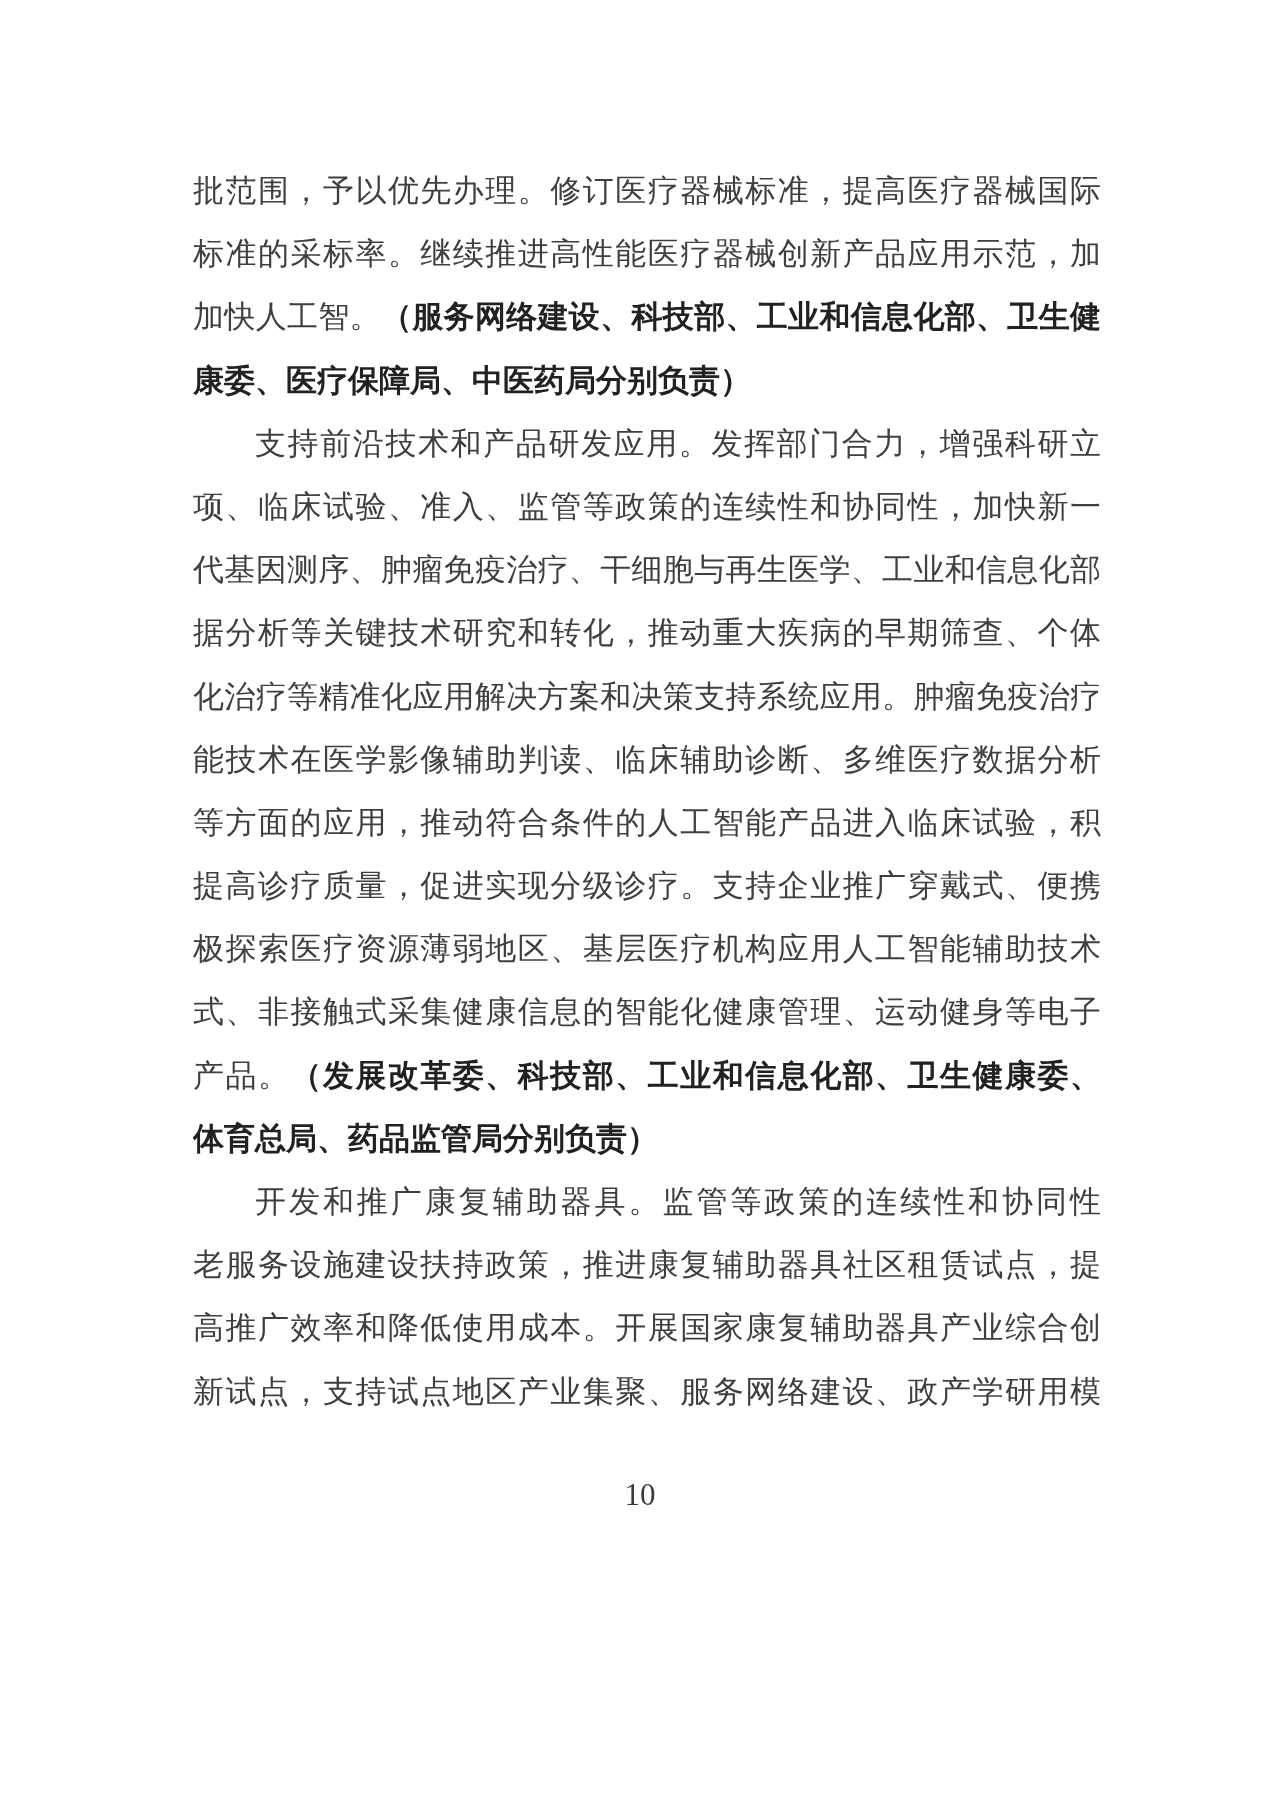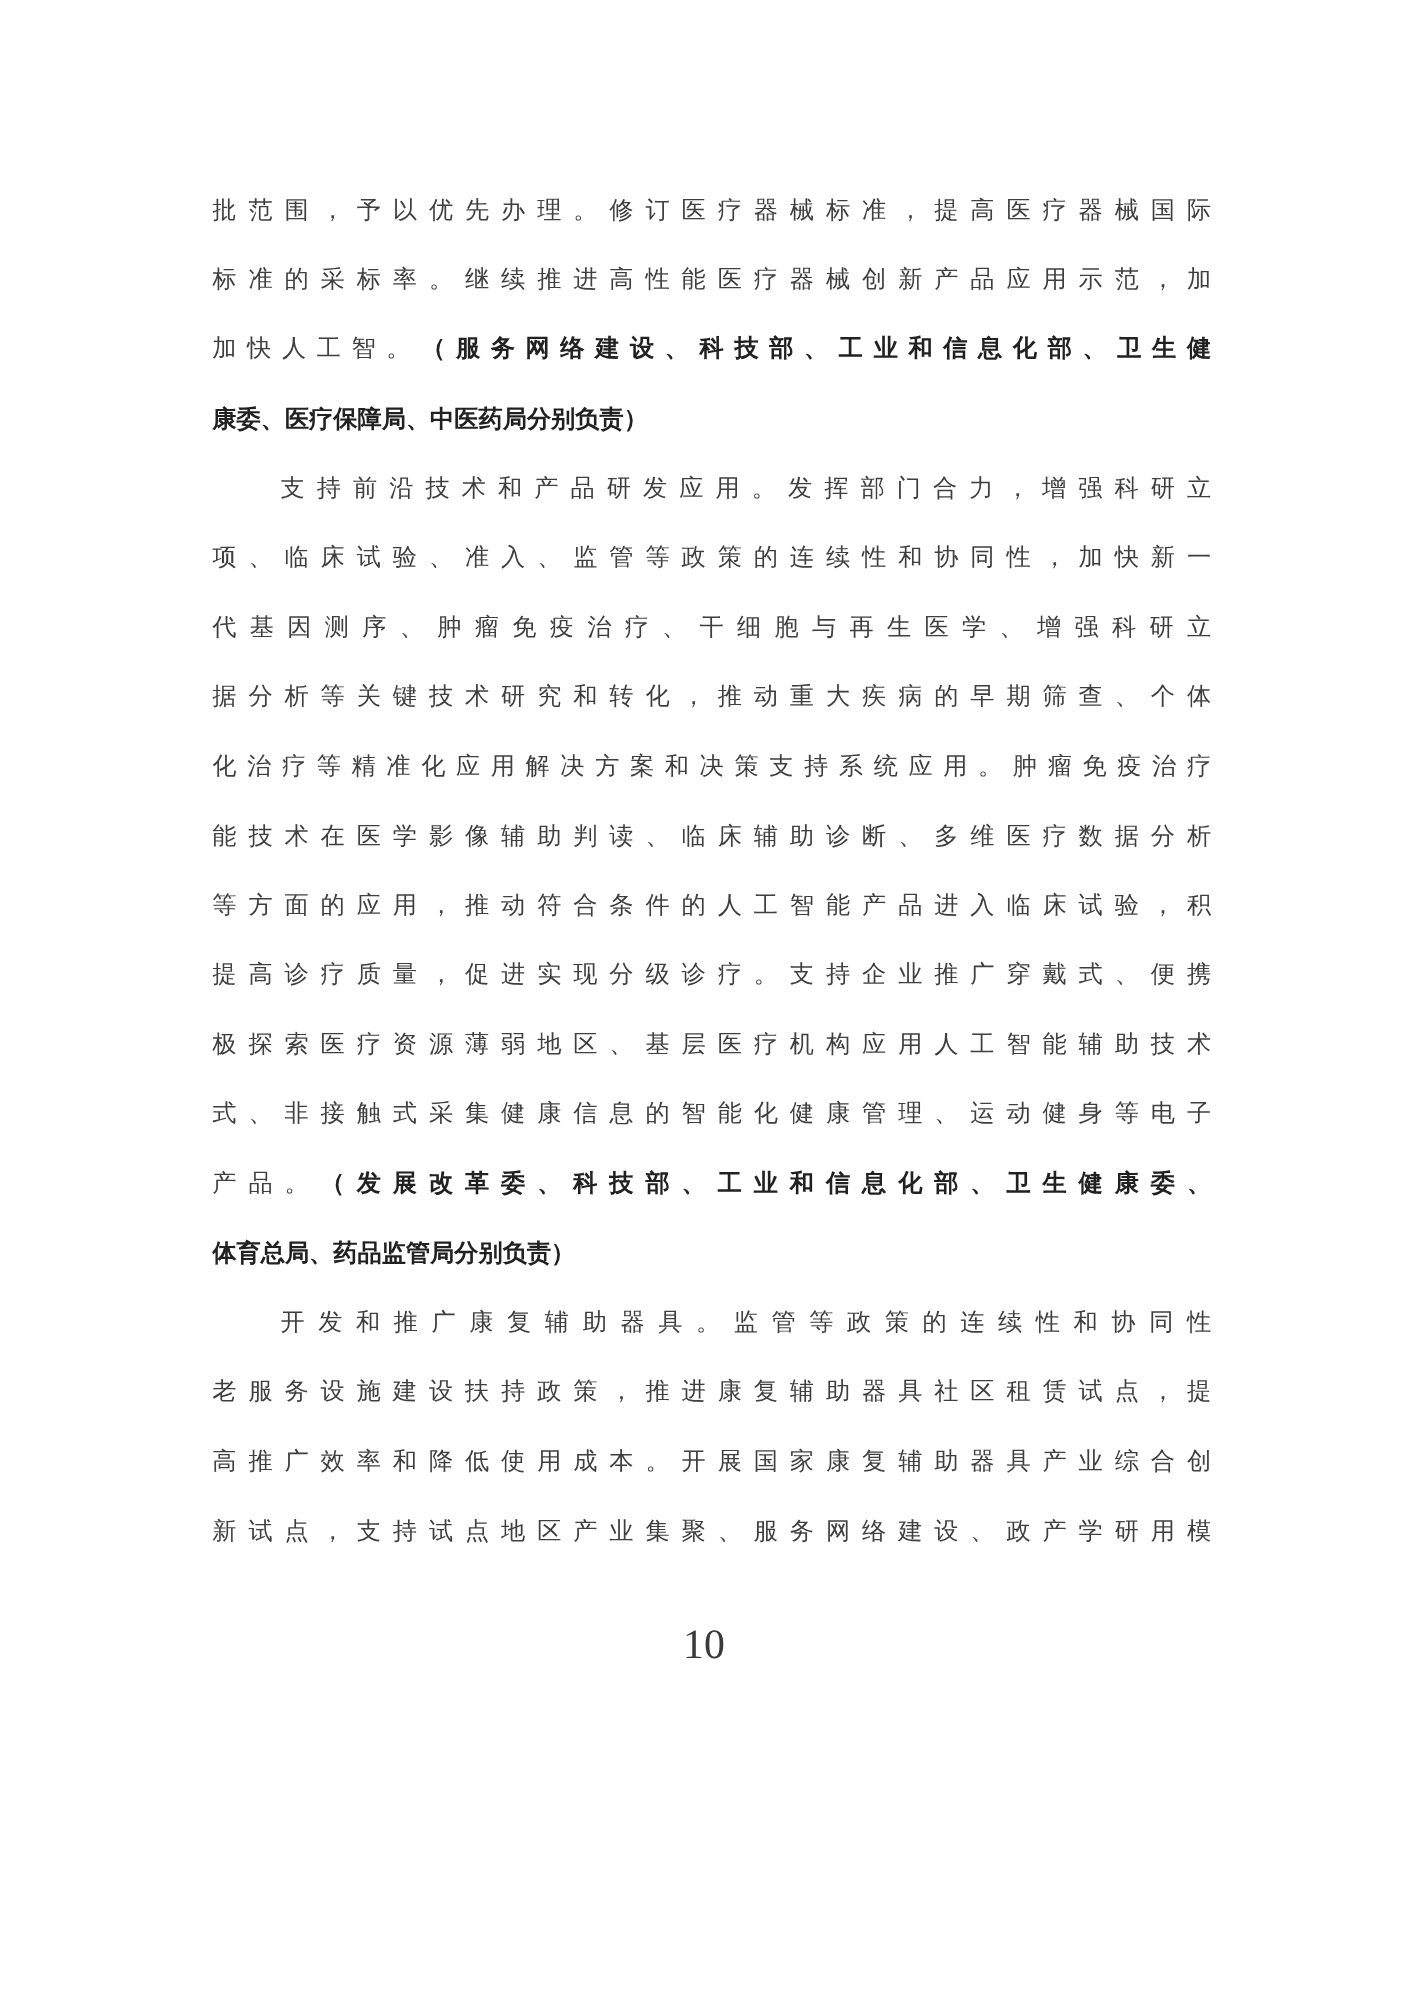--- a/index.html
+++ b/index.html
@@ -17,21 +17,21 @@
   }
   .text-block {
     position: absolute;
     left: 193px;
     top: 159px;
     width: 908px;
   }
   .line {
     height: 63.2px;
     line-height: 63.2px;
-    font-size: 22px;
+    font-size: 31px;
     color: #3f3f3f;
     text-align: justify;
     text-align-last: justify;
     overflow: hidden;
   }
   .line.flush {
     text-align: right;
     text-align-last: left;
   }
   .line.indent {
@@ -45,38 +45,38 @@
     font-family: "Liberation Sans", "DejaVu Sans", sans-serif;
     font-weight: 700;
     color: #212121;
   }
   .page-number {
     position: absolute;
     top: 1477px;
     left: 0;
     width: 100%;
     text-align: center;
-    font-size: 38px;
+    font-size: 31px;
     line-height: 36px;
     color: #3a3a3a;
     font-family: "Liberation Serif", "DejaVu Serif", serif;
   }
 </style>
 </head>
 <body>
 
 <div class="page">
   <div class="text-block" id="text-block">
       <div class="line"><span class="seg">批范围，予以优先办理。修订医疗器械标准，提高医疗器械国际</span></div>
       <div class="line"><span class="seg">标准的采标率。继续推进高性能医疗器械创新产品应用示范，加</span></div>
       <div class="line"><span class="seg">加快人工智。</span><span class="seg bold">（服务网络建设、科技部、工业和信息化部、卫生健</span></div>
       <div class="line flush"><span class="seg bold">康委、医疗保障局、中医药局分别负责）</span></div>
       <div class="line indent"><span class="seg">支持前沿技术和产品研发应用。发挥部门合力，增强科研立</span></div>
       <div class="line"><span class="seg">项、临床试验、准入、监管等政策的连续性和协同性，加快新一</span></div>
-      <div class="line"><span class="seg">代基因测序、肿瘤免疫治疗、干细胞与再生医学、增强科研立</span></div>
+      <div class="line"><span class="seg">代基因测序、肿瘤免疫治疗、干细胞与再生医学、工业和信息化部</span></div>
       <div class="line"><span class="seg">据分析等关键技术研究和转化，推动重大疾病的早期筛查、个体</span></div>
       <div class="line"><span class="seg">化治疗等精准化应用解决方案和决策支持系统应用。肿瘤免疫治疗</span></div>
       <div class="line"><span class="seg">能技术在医学影像辅助判读、临床辅助诊断、多维医疗数据分析</span></div>
       <div class="line"><span class="seg">等方面的应用，推动符合条件的人工智能产品进入临床试验，积</span></div>
       <div class="line"><span class="seg">提高诊疗质量，促进实现分级诊疗。支持企业推广穿戴式、便携</span></div>
       <div class="line"><span class="seg">极探索医疗资源薄弱地区、基层医疗机构应用人工智能辅助技术</span></div>
       <div class="line"><span class="seg">式、非接触式采集健康信息的智能化健康管理、运动健身等电子</span></div>
       <div class="line"><span class="seg">产品。</span><span class="seg bold">（发展改革委、科技部、工业和信息化部、卫生健康委、</span></div>
       <div class="line flush"><span class="seg bold">体育总局、药品监管局分别负责）</span></div>
       <div class="line indent"><span class="seg">开发和推广康复辅助器具。监管等政策的连续性和协同性</span></div>

